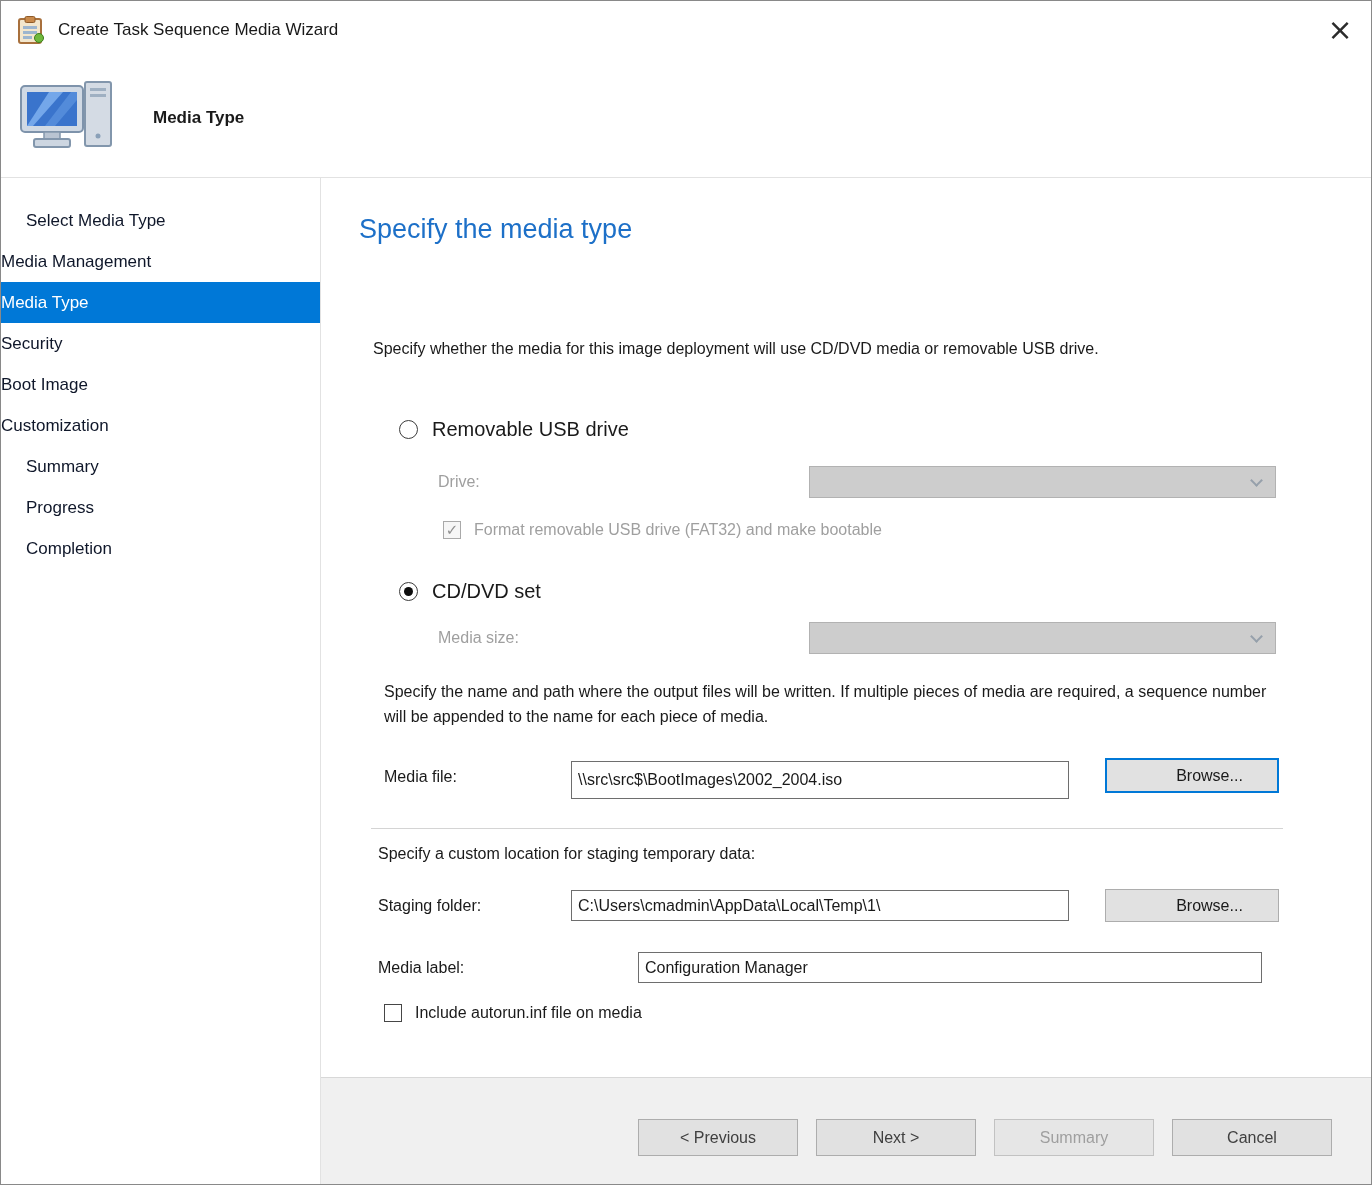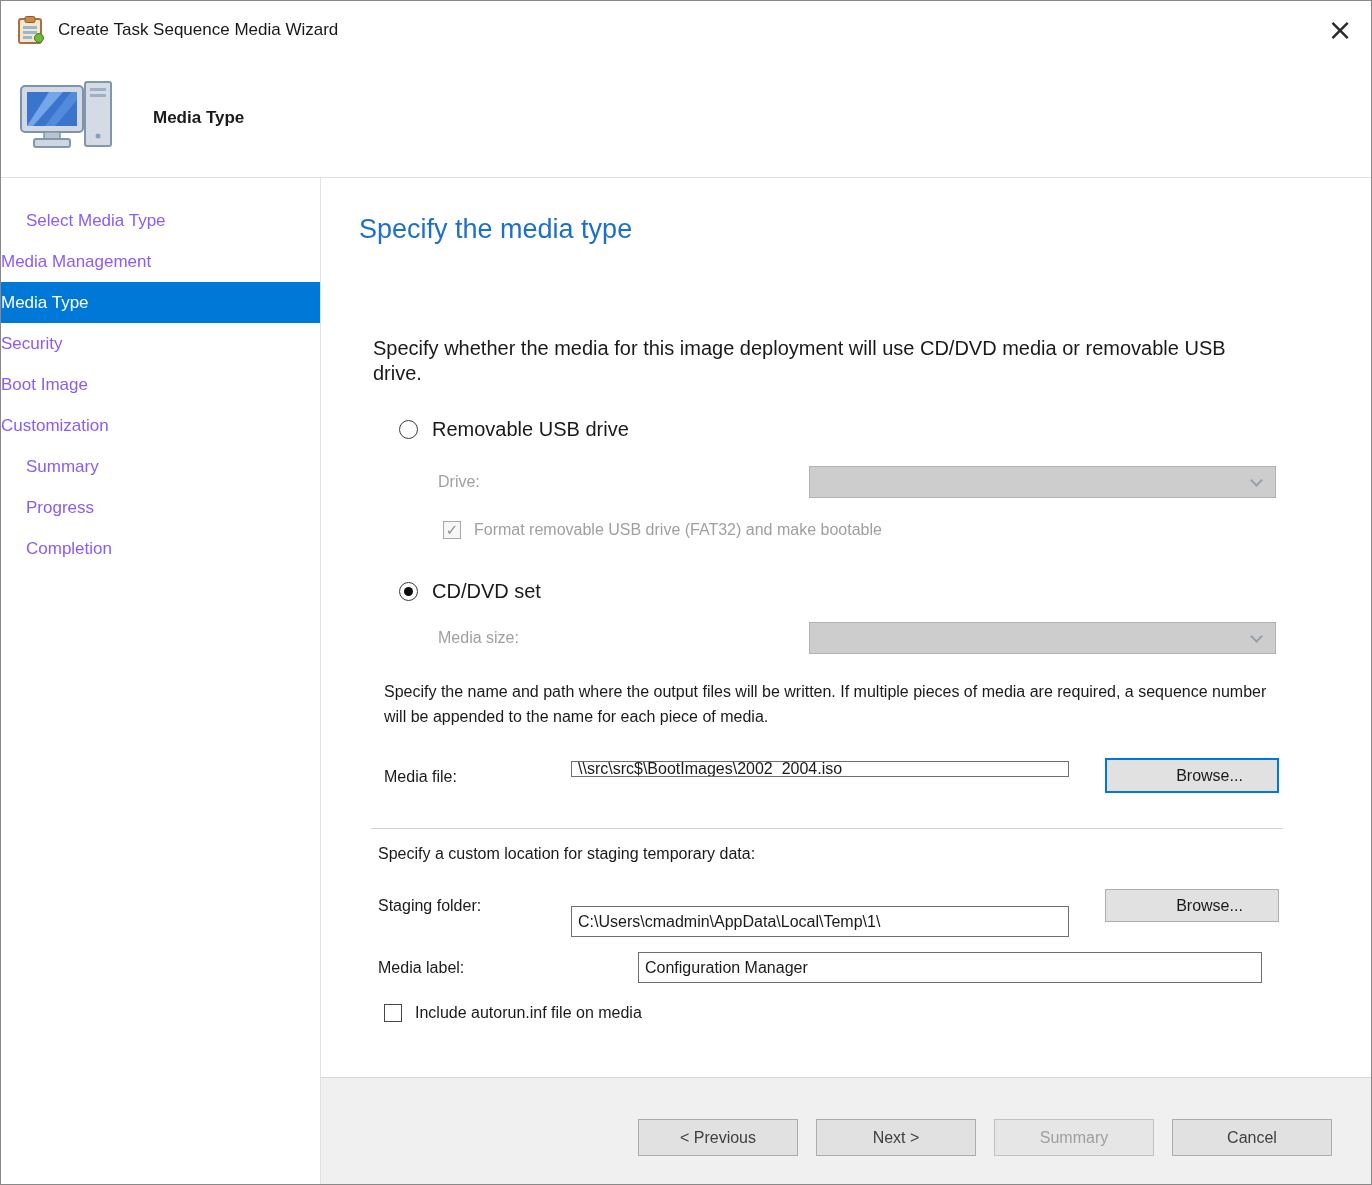--- a/index.html
+++ b/index.html
@@ -41,31 +41,31 @@
   .page-title { font-size: 17px; font-weight: bold; color: #1a1a1a; margin-left: 32px; }
   
   .body-row { flex: 1; display: flex; border-top: 1px solid #e2e2e2; min-height: 0; }
   .sidebar {
     width: 320px; flex: 0 0 auto;
     border-right: 1px solid #e2e2e2;
     padding-top: 22px; background: #ffffff;
   }
   .nav-item {
     height: 41px; display: flex; align-items: center;
-    font-size: 17px; color: #8b5cf6;
+    font-size: 17px; color: #0f172a;
   }
   .nav-item.lvl0 { padding-left: 25px; }
   .nav-item.lvl1 { }
   .nav-item.selected { background: #0078d7; color: #ffffff; }
   .content { flex: 1; display: flex; flex-direction: column; min-width: 0; background: #ffffff; }
   .content-main { position: relative; flex: 1; }
   .content-main > * { position: absolute; }
   
   .h-heading { left: 38px; top: 36px; font-size: 27px; font-weight: 400; color: #1d70c8; }
-  .intro { left: 52px; top: 158px; width: 905px; font-size: 20px; line-height: 25px; color: #1a1a1a; }
+  .intro { left: 52px; top: 158px; width: 905px; font-size: 16px; line-height: 25px; color: #1a1a1a; }
   .radio-row { display: flex; align-items: center; gap: 14px; }
   .row-usb { left: 78px; top: 240px; }
   .row-cd  { left: 78px; top: 402px; }
   .radio {
     width: 19px; height: 19px; border-radius: 50%;
     border: 1px solid #3c3c3c; background: #ffffff; position: relative; flex: 0 0 auto;
   }
   .radio.checked::after {
     content: ""; position: absolute; left: 4px; top: 4px;
     width: 9px; height: 9px; border-radius: 50%; background: #0d0d0d;
@@ -99,22 +99,22 @@
   .para-output { left: 63px; top: 501px; width: 900px; font-size: 16px; line-height: 25px; color: #1a1a1a; }
   .plain-label { font-size: 16px; color: #1a1a1a; }
   .lbl-mediafile { left: 63px; top: 590px; }
   .lbl-staging-text { left: 57px; top: 667px; }
   .lbl-staging { left: 57px; top: 719px; }
   .lbl-medialabel { left: 57px; top: 781px; }
   .text-input {
     position: absolute; border: 1px solid #6e6e6e; background: #ffffff;
     font-size: 16px; padding: 0 6px; font-family: inherit; color: #1a1a1a;
   }
-  .inp-mediafile  { left: 250px; top: 583px; width: 498px; height: 16px; }
-  .inp-staging    { left: 250px; top: 728px; width: 498px; height: 31px; }
+  .inp-mediafile  { left: 250px; top: 583px; width: 498px; height: 38px; }
+  .inp-staging    { left: 250px; top: 712px; width: 498px; height: 31px; }
   .inp-medialabel { left: 317px; top: 774px; width: 624px; height: 31px; }
   .browse-btn {
     position: absolute; width: 174px; height: 33px;
     background: #e1e1e1; border: 1px solid #adadad;
     font-size: 16px; font-family: inherit; color: #1a1a1a; cursor: pointer; padding-left: 35px;
   }
   .btn-browse1 { left: 784px; top: 580px; height: 35px; border: 2px solid #0078d7; }
   .btn-browse2 { left: 784px; top: 711px; }
   .divider { left: 50px; top: 650px; width: 912px; height: 1px; background: #d4d4d4; }
   

